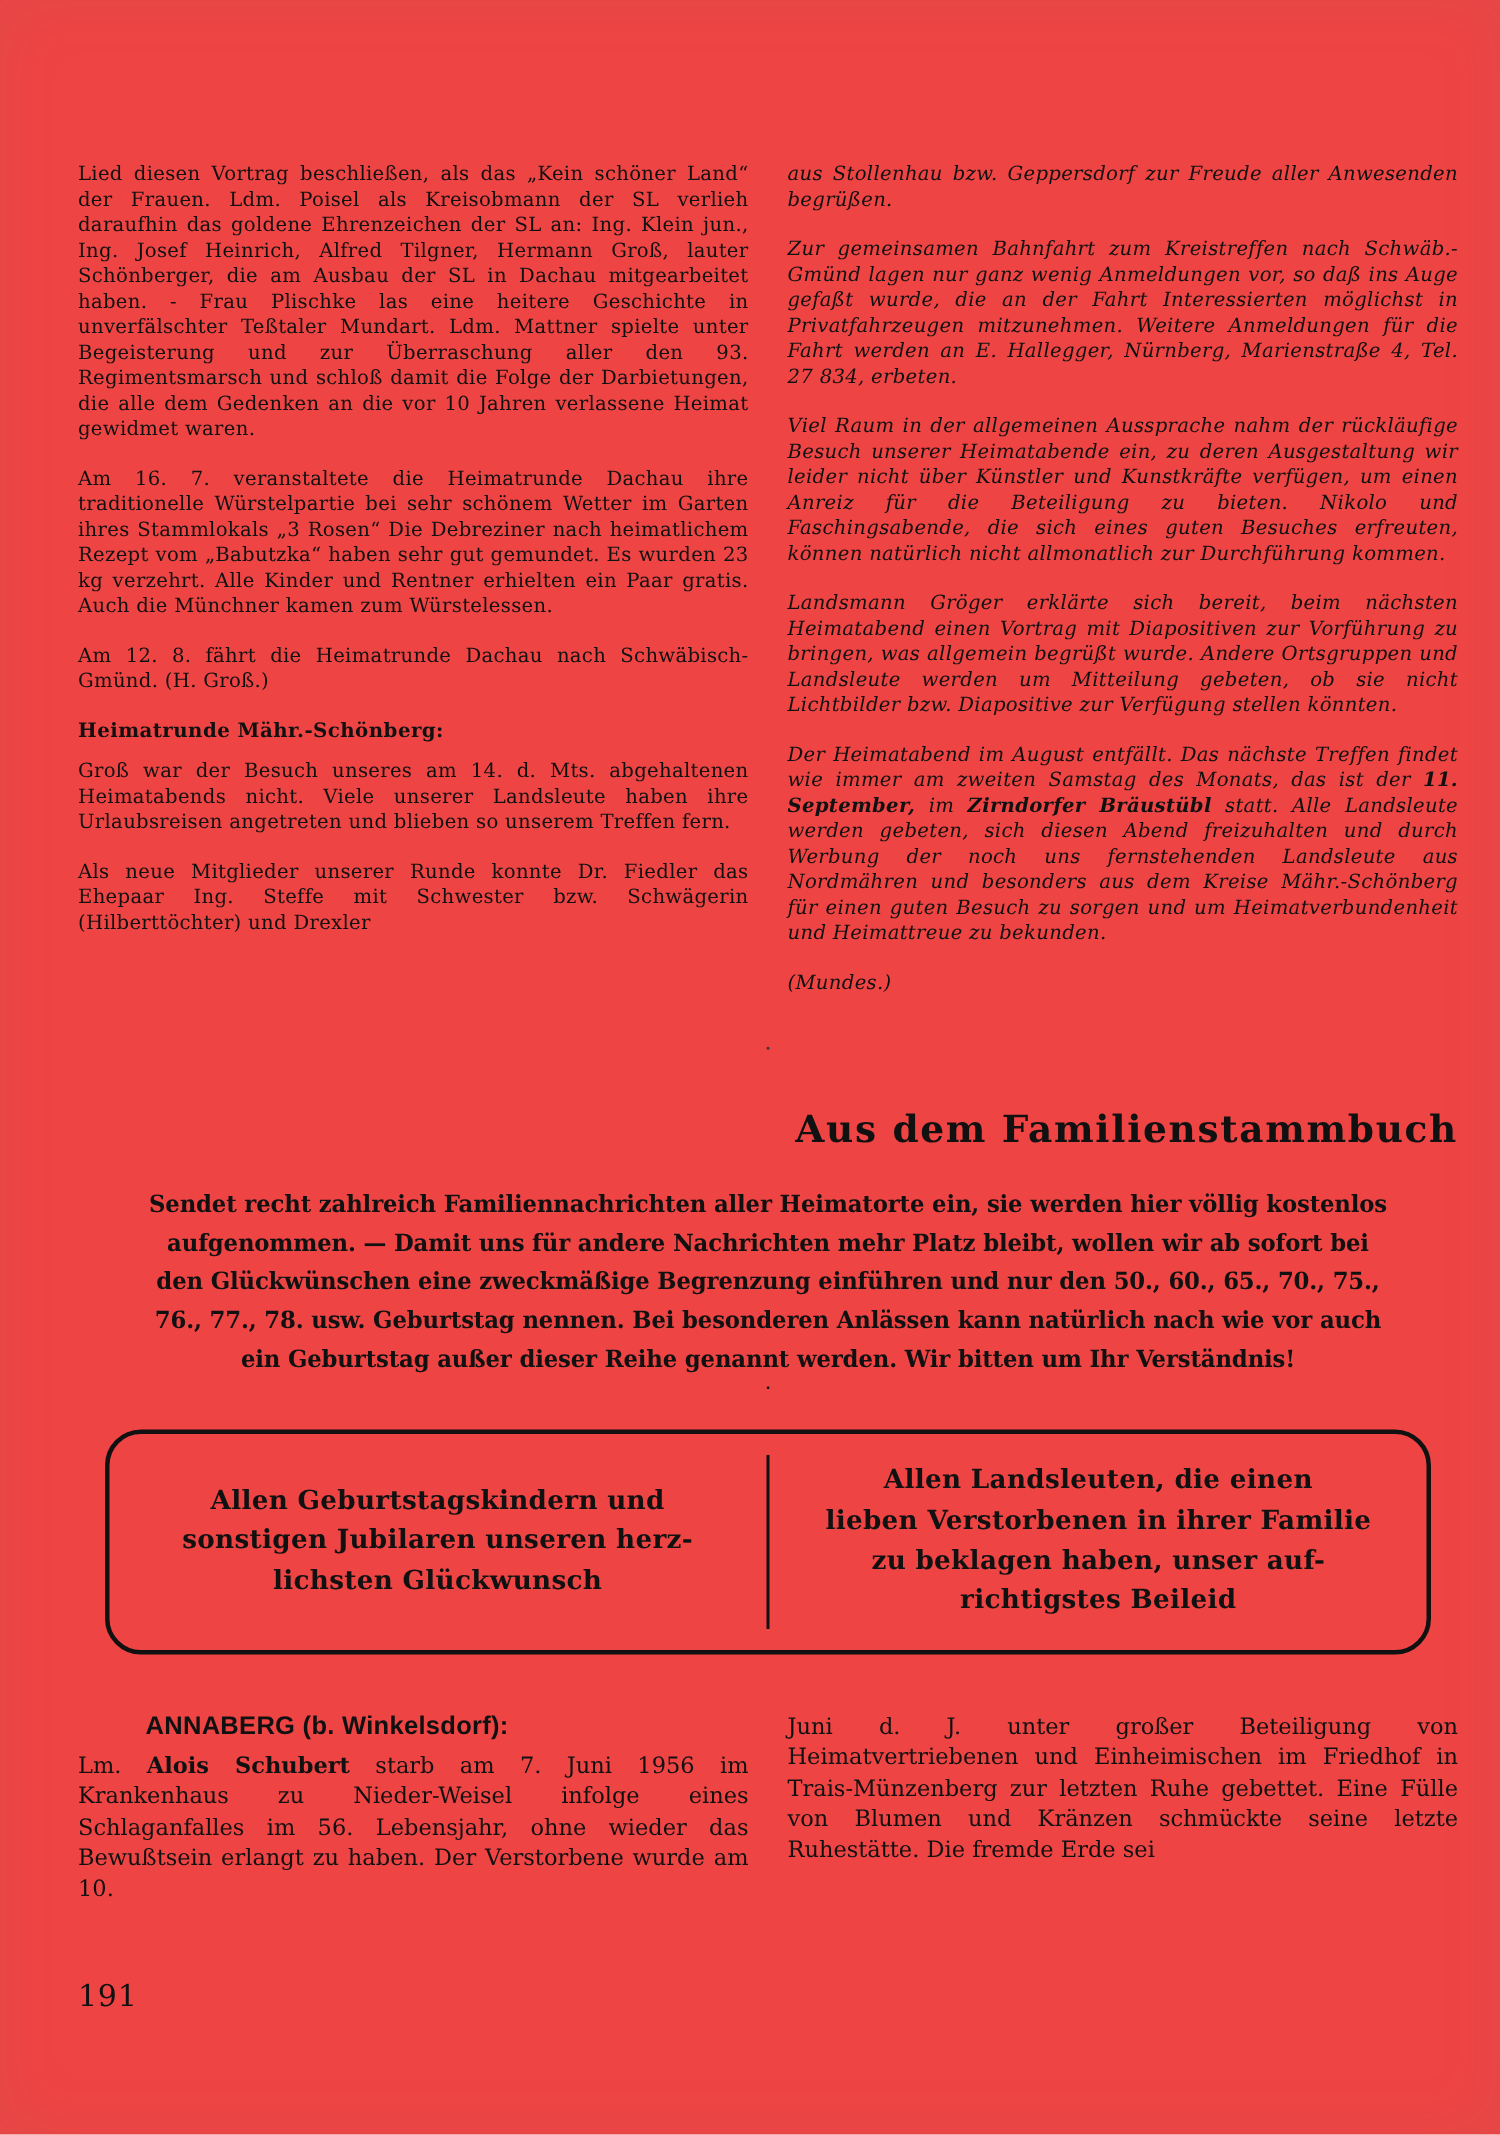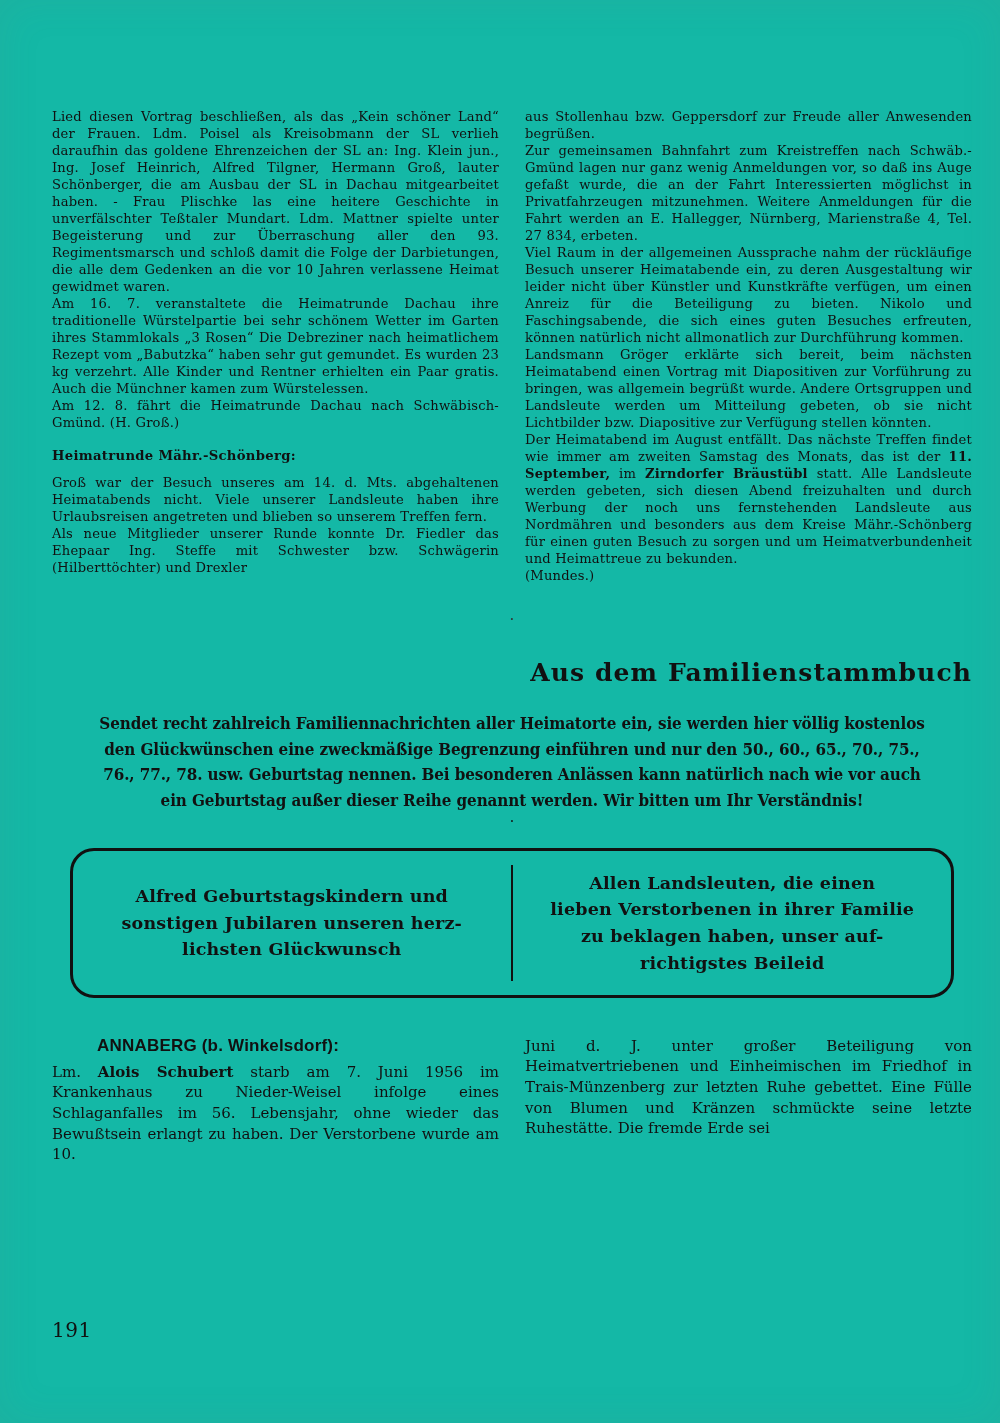--- a/index.html
+++ b/index.html
@@ -13,21 +13,21 @@
     position: relative;
     font-family: "DejaVu Serif", serif;
     color: #111111;
     overflow: hidden;
   }
   .page {
     position: absolute;
     left: 0; top: 0;
     width: 1000px;
     height: 1423px;
-    background: #14b8a6;
+    background: #ef4444;
   }
   
   .page::before {
     content: "";
     position: absolute;
     left: 0; top: 0; right: 0; bottom: 0;
     box-shadow: inset 0 0 42px rgba(120,120,110,0.10);
     pointer-events: none;
   }
 
@@ -50,29 +50,29 @@
   .news p {
     margin: 0 0 0 0;
     font-family: "DejaVu Serif", serif;
     font-size: 13.1px;
     line-height: 1.30;
     text-align: justify;
     letter-spacing: 0.2px;
     -webkit-hyphens: none;
     hyphens: none;
   }
-  .news p + p { margin-top: 0; }
+  .news p + p { margin-top: 16px; }
   .subhead {
     margin: 17px 0 11px 0;
     font-family: "DejaVu Serif", serif;
     font-weight: bold;
     font-size: 13.2px;
     letter-spacing: 0.3px;
   }
-  .right-block p { text-align: justify; }
+  .right-block p { text-align: justify; font-style: italic; }
   .sig { text-align: right; }
   .inline-b { font-weight: bold; }
 
   
   .mid-dot {
     text-align: center;
     font-size: 15px;
     line-height: 10px;
     color: #333;
     margin-top: 30px;
@@ -210,32 +210,33 @@
       </div>
 
     </div>
 
     <div class="mid-dot">·</div>
 
     <div class="section-title">Aus dem Familienstammbuch</div>
 
     <div class="notice">
       <div class="f">Sendet recht zahlreich Familiennachrichten aller Heimatorte ein, sie werden hier völlig kostenlos</div>
+      <div class="f">aufgenommen. — Damit uns für andere Nachrichten mehr Platz bleibt, wollen wir ab sofort bei</div>
       <div class="f">den Glückwünschen eine zweckmäßige Begrenzung einführen und nur den 50., 60., 65., 70., 75.,</div>
       <div class="f">76., 77., 78. usw. Geburtstag nennen. Bei besonderen Anlässen kann natürlich nach wie vor auch</div>
       <div class="f">ein Geburtstag außer dieser Reihe genannt werden. Wir bitten um Ihr Verständnis!</div>
     </div>
 
     <div class="notice-dot">·</div>
 
     <div class="boxes">
       <div class="box-outer">
         <div class="box-half">
           <div class="box-text">
-            <div>Alfred Geburtstagskindern und</div>
+            <div>Allen Geburtstagskindern und</div>
             <div>sonstigen Jubilaren unseren herz-</div>
             <div>lichsten Glückwunsch</div>
           </div>
         </div>
         <div class="box-div"></div>
         <div class="box-half">
           <div class="box-text">
             <div>Allen Landsleuten, die einen</div>
             <div>lieben Verstorbenen in ihrer Familie</div>
             <div>zu beklagen haben, unser auf-</div>

